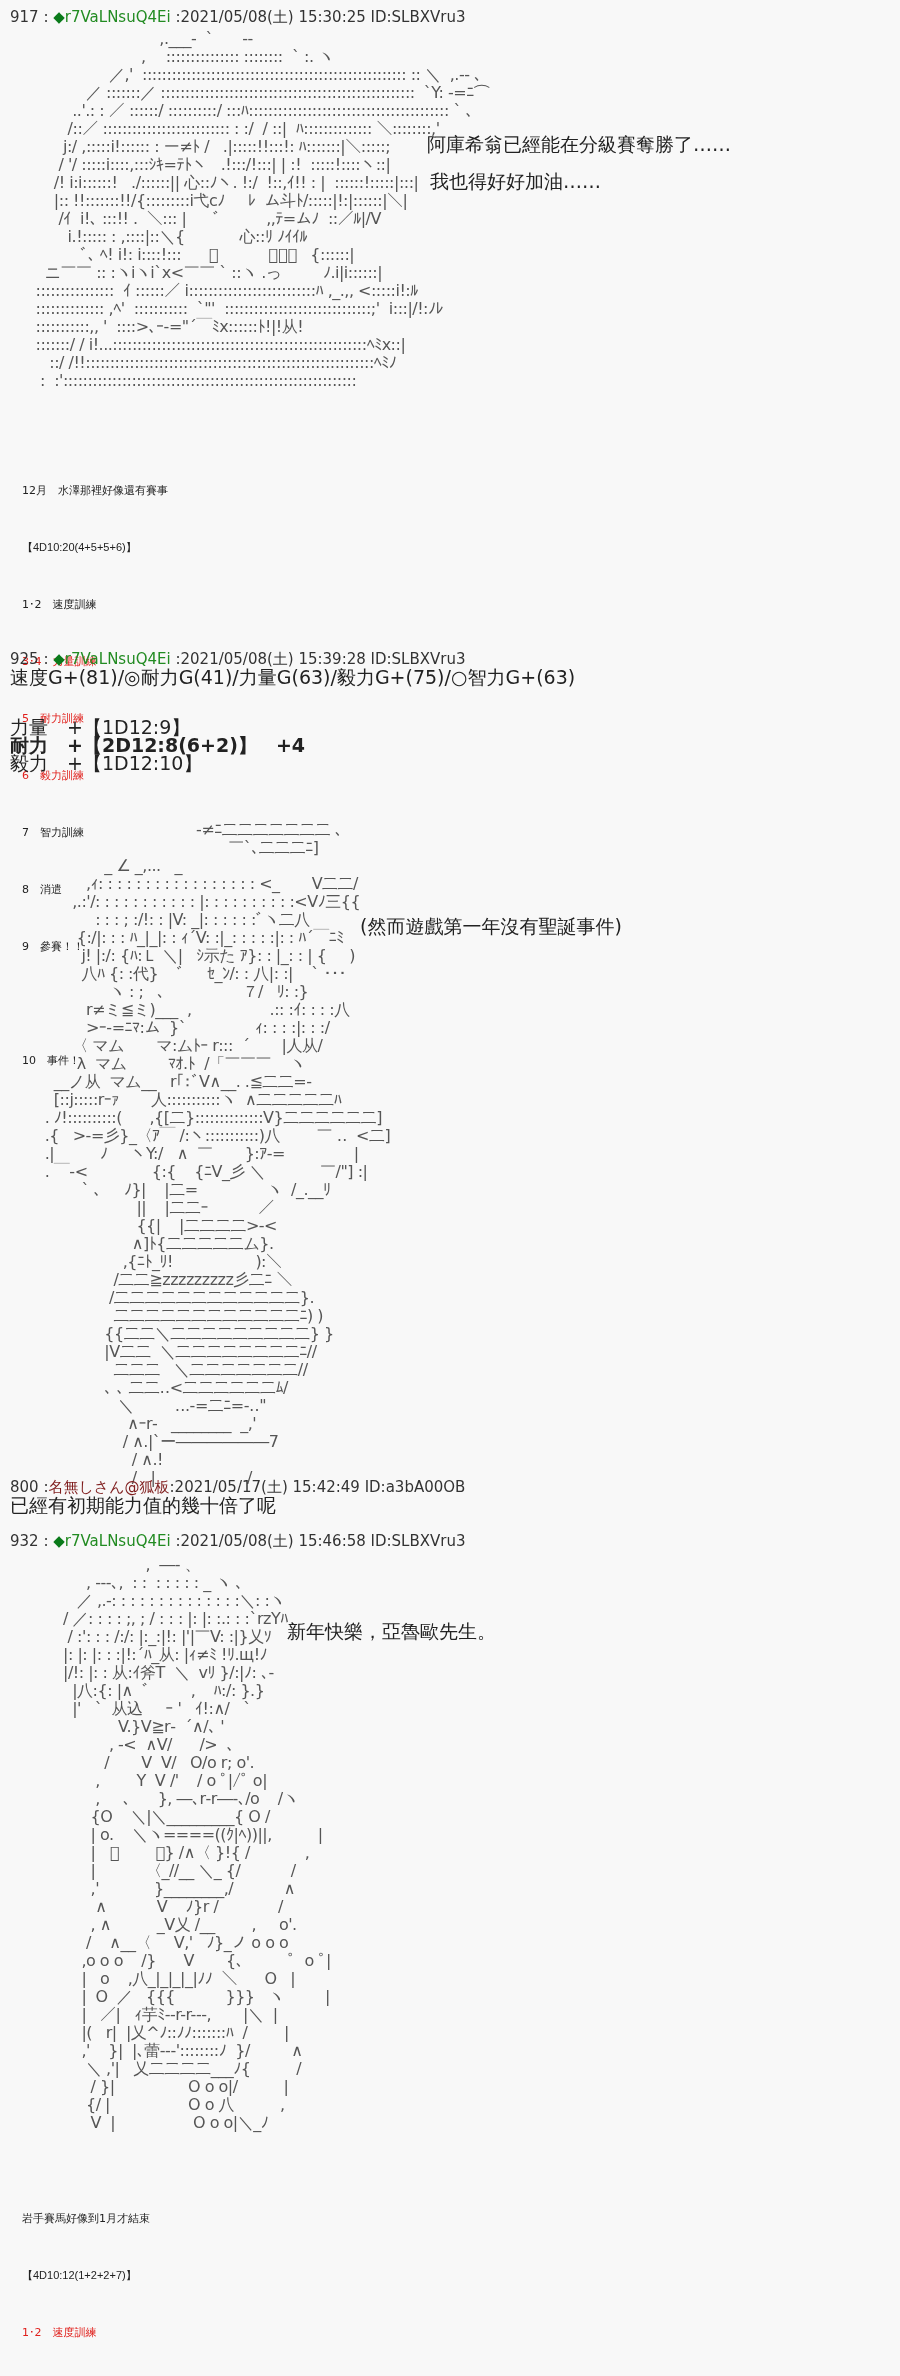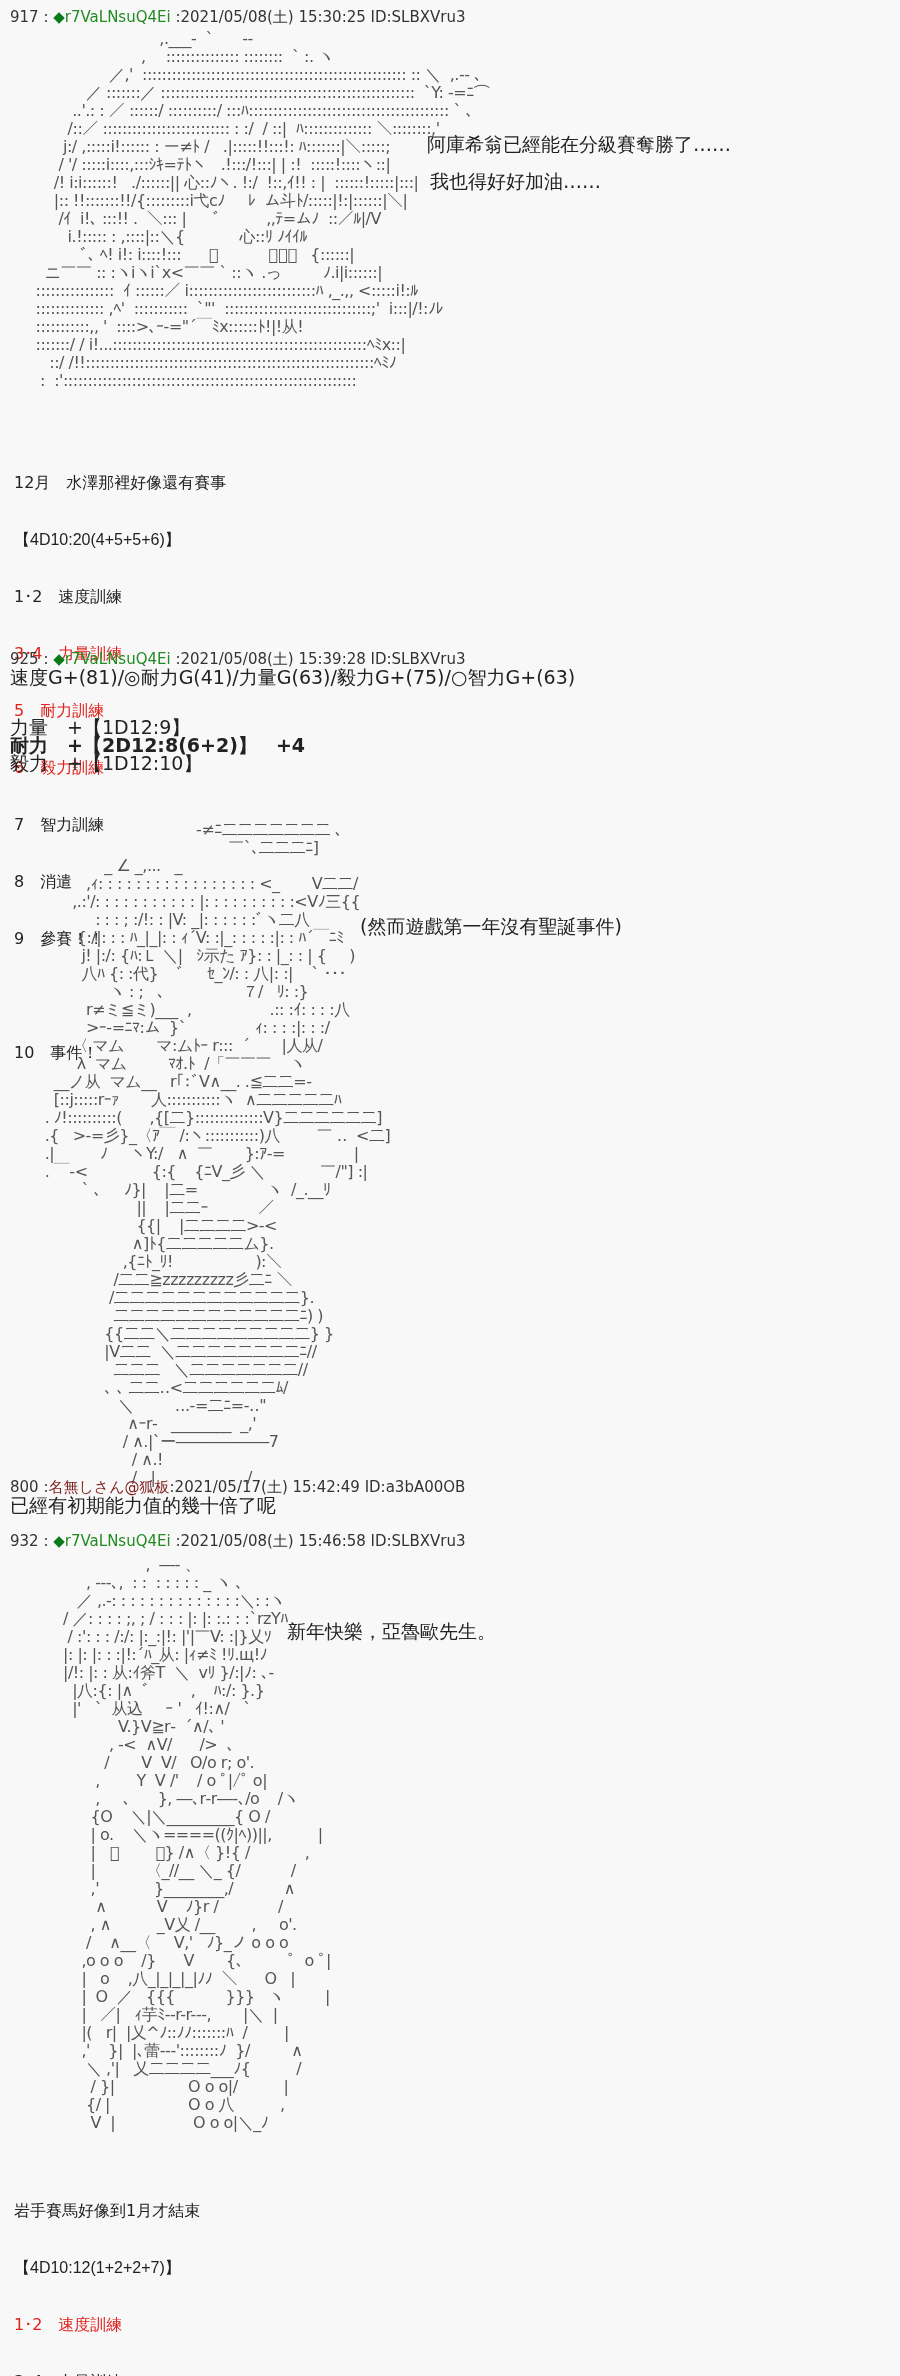--- a/index.html
+++ b/index.html
@@ -31,24 +31,24 @@
     font-family: "DejaVu Sans", sans-serif;
     font-size: 16px;
     line-height: 18px;
     color: #555;
     white-space: pre;
     letter-spacing: -0.5px;
   }
   .body-lines {
     position: absolute;
     left: 10px;
-    margin: 4px;
+    margin: 12px;
     padding: 0;
     list-style: none;
-    font-size: 16px;
+    font-size: 11px;
     line-height: 19px;
     white-space: pre;
   }
   .body-lines li { margin: 0; padding: 0; height: 19px; }
   .body-lines li.red { color: #e0201c; }
   .body-lines li.blank { height: 19px; }
   .roll { font-family: "Liberation Sans", sans-serif; }
   .speech {
     position: absolute;
     font-size: 19px;

